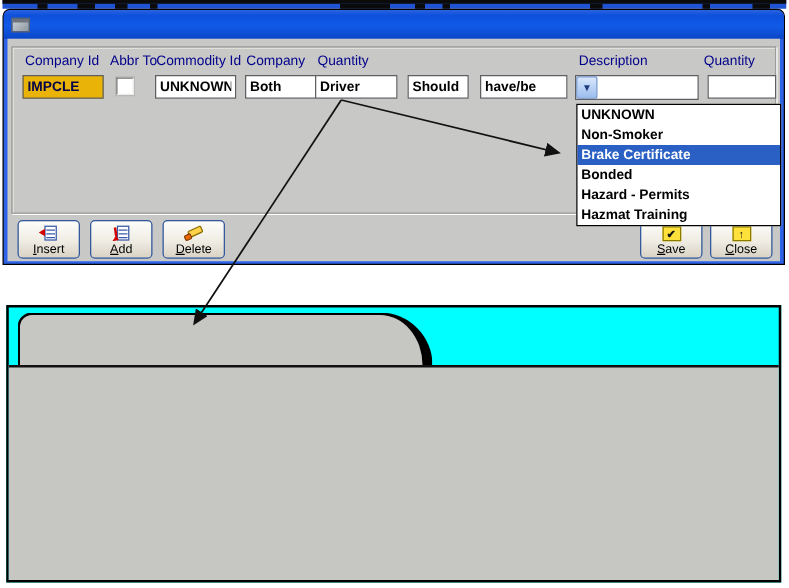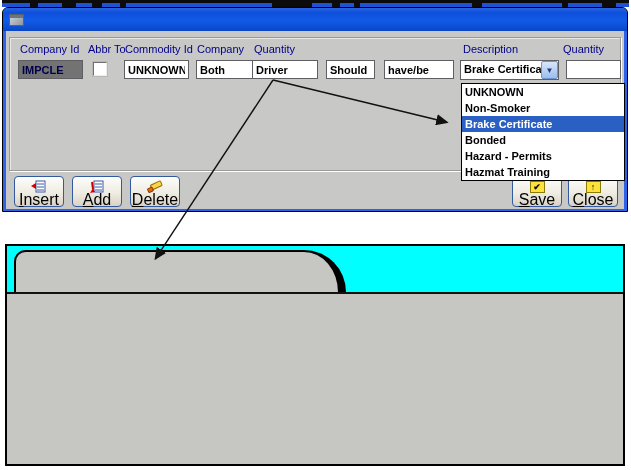--- a/index.html
+++ b/index.html
@@ -25,40 +25,40 @@
     box-shadow:inset 0 3px 0 #6d747c; }
   .title-text { color:#fff; font-size:12px; font-weight:bold; text-shadow:1px 1px 1px rgba(0,0,0,.45); }
   .win1-body { left:6px; top:31px; width:618px; height:178px; background:#c8c8c6; }
   .fields-panel { left:9px; top:37px; width:612px; height:134px;
     border:1px solid #9b9b96; box-shadow:inset 1px 1px 0 #e8e8e4, 1px 1px 0 #ffffff; }
 
   .flabel { position:absolute; font-size:11px; font-weight:normal; color:#00008b; white-space:nowrap; }
   .tin { position:absolute; height:19px; border:1px solid #5f5f63; background:#fff;
     font-family:"Liberation Sans",sans-serif; font-size:11px; font-weight:bold; color:#000;
     padding:1px 3px; outline:none; }
-  .tin.readonly { background:#737373; color:#00004a; }
+  .tin.readonly { background:#eab308; color:#00004a; }
   .cbx { position:absolute; width:14px; height:14px; background:#fff;
     border:1px solid; border-color:#707070 #ececec #ececec #707070; box-shadow:0 0 0 1px #b8b8b4; }
 
   .combo { left:460px; top:60px; width:99px; height:20px; border:1px solid #5f5f63; background:#fff; display:flex; }
   .combo-text { flex:1; font-size:11px; font-weight:bold; padding:2px 0 0 3px; white-space:nowrap; overflow:hidden; }
   .combo-btn { width:17px; height:18px; background:linear-gradient(180deg,#d8e6fb,#9cbeee);
     border:1px solid #6f94ce; border-radius:2px; display:flex; align-items:center; justify-content:center;
     font-size:8px; color:#1e3c7b; }
 
   .dd { left:461px; top:83px; width:164px; height:98px; background:#fff; border:1px solid #000; z-index:30; }
   .dd-item { height:16px; line-height:16px; padding-left:3px; font-size:11px; font-weight:bold; color:#000; white-space:nowrap; }
   .dd-item.selected { background:#2a5fc4; color:#fff; }
 
   .btn { position:absolute; top:176px; width:50px; height:31px;
     background:linear-gradient(180deg,#fdfdfb 0%,#efece3 55%,#d9d3c5 100%);
     border:1px solid #33599f; border-radius:4px; display:flex; flex-direction:column;
     align-items:center; justify-content:center; padding-top:1px; }
   .btn .bicon { height:14px; display:flex; align-items:center; justify-content:center; }
-  .btn .blabel { font-size:16px; color:#000; line-height:11px; }
+  .btn .blabel { font-size:10px; color:#000; line-height:11px; }
   .yicon { width:15px; height:12px; background:#ffe13c; border:1px solid #8a7a00;
     font-size:9px; font-weight:bold; color:#111; display:flex; align-items:center; justify-content:center; line-height:10px; }
 
   
   .arrows { left:0; top:0; width:631px; height:470px; z-index:50; pointer-events:none; }
 
   
   .win2 { left:5px; top:244px; width:620px; height:222px; background:#00ffff; border:2px solid #000; }
   .tab { left:14px; top:250px; width:332px; height:42px; background:#c6c6c3;
     border:2px solid #000; border-bottom:none; border-right-width:8px;
@@ -124,21 +124,20 @@
 <span class="flabel" style="left:563px;top:43px">Quantity</span>
 
 <input class="tin readonly" style="left: 18px; top: 60px; width: 65px;" readonly="" value="IMPCLE">
 <div class="cbx" style="left:93px;top:62px"></div>
 <input class="tin" style="left: 124px; top: 60px; width: 65px;" value="UNKNOWN">
 <input class="tin" style="left: 196px; top: 60px; width: 72px;" value="Both">
 <input class="tin" style="left: 252px; top: 60px; width: 66px;" value="Driver">
 <input class="tin" style="left: 326px; top: 60px; width: 49px;" value="Should">
 <input class="tin" style="left: 384px; top: 60px; width: 70px;" value="have/be">
 <div class="abs combo">
-  <div class="combo-text">Brake Certifica</div>
   <div class="combo-btn">▼</div>
 </div>
 <input class="tin" style="left: 566px; top: 60px; width: 55px;" value="">
 
 <div class="abs dd">
   <div class="dd-item">UNKNOWN</div>
   <div class="dd-item">Non-Smoker</div>
   <div class="dd-item selected">Brake Certificate</div>
   <div class="dd-item">Bonded</div>
   <div class="dd-item">Hazard - Permits</div>

